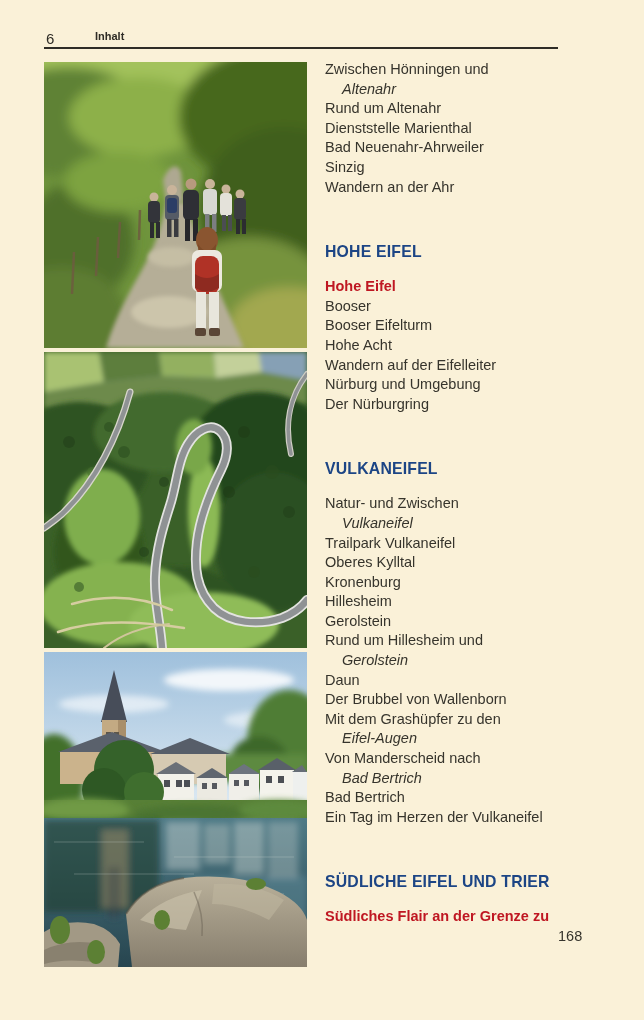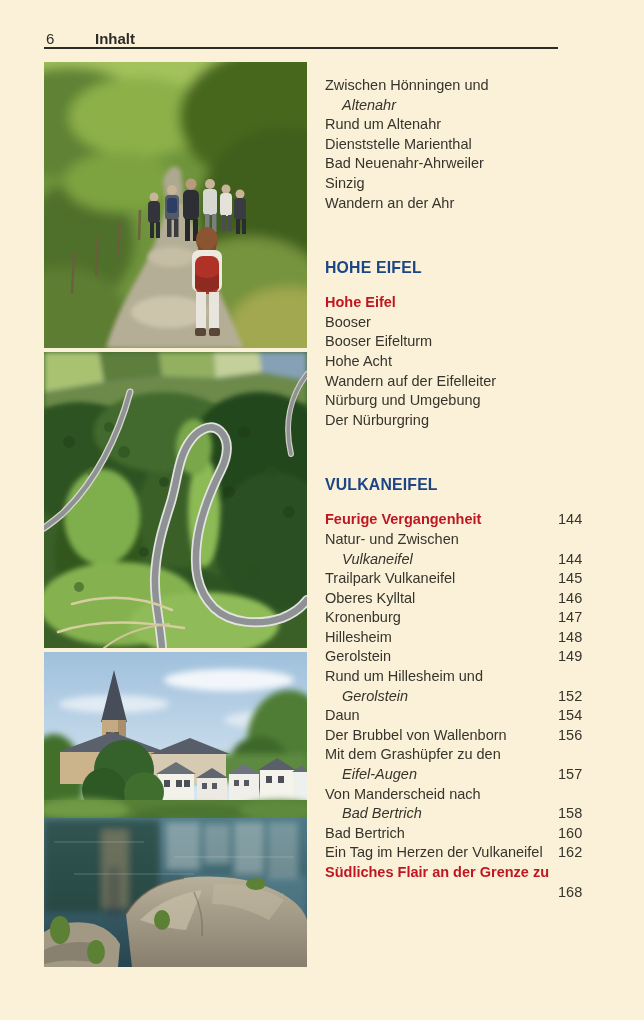--- a/index.html
+++ b/index.html
@@ -4,30 +4,30 @@
 <style>
   html,body { margin:0; padding:0; }
   .page {
     position:relative; width:644px; height:1020px;
     background:#faf1d8; overflow:hidden;
     font-family:"Liberation Sans", sans-serif;
     color:#36342c;
   }
   
   .pagenum { position:absolute; left:46px; top:30px; font-size:15px; color:#2e2c26; }
-  .headtitle { position:absolute; left:95px; top:30px; font-size:15px; font-weight:bold; color:#2e2c26; }
+  .headtitle { position:absolute; left:95px; top:30px; font-size:11px; font-weight:bold; color:#2e2c26; }
   .rule { position:absolute; left:44px; top:47px; width:539px; height:2px; background:#2e2c26; }
 
   
   .photos { position:absolute; left:44px; top:62px; width:263px; display:flex; flex-direction:column; gap:4px; }
   .photos figure { margin:0; padding:0; line-height:0; }
   .photos svg { display:block; }
 
   
-  .toc { position:absolute; left:325px; top:60px; width:258px;margin-top:16px; }
+  .toc { position:absolute; left:325px; top:60px; width:258px; }
   .toc-block { position:relative; }
   .toc-row { position:relative; font-size:14.5px; line-height:19.6px; color:#36342c; }
   .toc-row .label { display:inline-block; }
   .toc-row.indent .label { padding-left:17px;font-style:italic; }
   .toc-row.red { color:#bf1722; font-weight:bold; }
   .toc-row .page { position:absolute; left:233px; top:0; font-size:14.5px; line-height:19.6px;
                    color:#36342c; font-weight:normal; }
   .section-row { position:relative; margin-top:43px; margin-bottom:13px; line-height:24px; }
   .section-row .section-title { display:inline-block; transform:scaleX(0.93); transform-origin:left center;
     font-size:17px; font-weight:bold; letter-spacing:0.2px; color:#1c4585; white-space:nowrap; }
@@ -314,37 +314,38 @@
         <div class="toc-row red"><span class="label">Hohe Eifel</span><span class="page">132</span></div>
         <div class="toc-row"><span class="label">Booser</span><span class="page">132</span></div>
         <div class="toc-row"><span class="label">Booser Eifelturm</span><span class="page">134</span></div>
         <div class="toc-row"><span class="label">Hohe Acht</span><span class="page">134</span></div>
         <div class="toc-row"><span class="label">Wandern auf der Eifelleiter</span><span class="page">135</span></div>
         <div class="toc-row"><span class="label">Nürburg und Umgebung</span><span class="page">135</span></div>
         <div class="toc-row"><span class="label">Der Nürburgring</span><span class="page">137</span></div>
       </div>
       <div class="toc-block">
         <div class="section-row"><span class="section-title">VULKANEIFEL</span><span class="page">143</span></div>
-        <div class="toc-row red"><span class="label">Feurige Vergangenheit</span><span class="page">144</span></div>
+        <div class="toc-row red"><span class="page">144</span></div>
         <div class="toc-row"><span class="label">Natur- und Zwischen</span></div>
         <div class="toc-row indent"><span class="label">Vulkaneifel</span><span class="page">144</span></div>
         <div class="toc-row"><span class="label">Trailpark Vulkaneifel</span><span class="page">145</span></div>
         <div class="toc-row"><span class="label">Oberes Kylltal</span><span class="page">146</span></div>
         <div class="toc-row"><span class="label">Kronenburg</span><span class="page">147</span></div>
         <div class="toc-row"><span class="label">Hillesheim</span><span class="page">148</span></div>
         <div class="toc-row"><span class="label">Gerolstein</span><span class="page">149</span></div>
         <div class="toc-row"><span class="label">Rund um Hillesheim und</span></div>
         <div class="toc-row indent"><span class="label">Gerolstein</span><span class="page">152</span></div>
         <div class="toc-row"><span class="label">Daun</span><span class="page">154</span></div>
         <div class="toc-row"><span class="label">Der Brubbel von Wallenborn</span><span class="page">156</span></div>
         <div class="toc-row"><span class="label">Mit dem Grashüpfer zu den</span></div>
         <div class="toc-row indent"><span class="label">Eifel-Augen</span><span class="page">157</span></div>
         <div class="toc-row"><span class="label">Von Manderscheid nach</span></div>
         <div class="toc-row indent"><span class="label">Bad Bertrich</span><span class="page">158</span></div>
         <div class="toc-row"><span class="label">Bad Bertrich</span><span class="page">160</span></div>
         <div class="toc-row"><span class="label">Ein Tag im Herzen der Vulkaneifel</span><span class="page">162</span></div>
       </div>
       <div class="toc-block">
+        <div class="section-row"><span class="section-title">SÜDLICHE EIFEL UND TRIER</span><span class="page">167</span></div>
         <div class="toc-row red"><span class="label">Südliches Flair an der Grenze zu</span></div>
         <div class="toc-row red"><span class="page">168</span></div>
       </div>
     </div>
 </div>
 
 </body></html>

